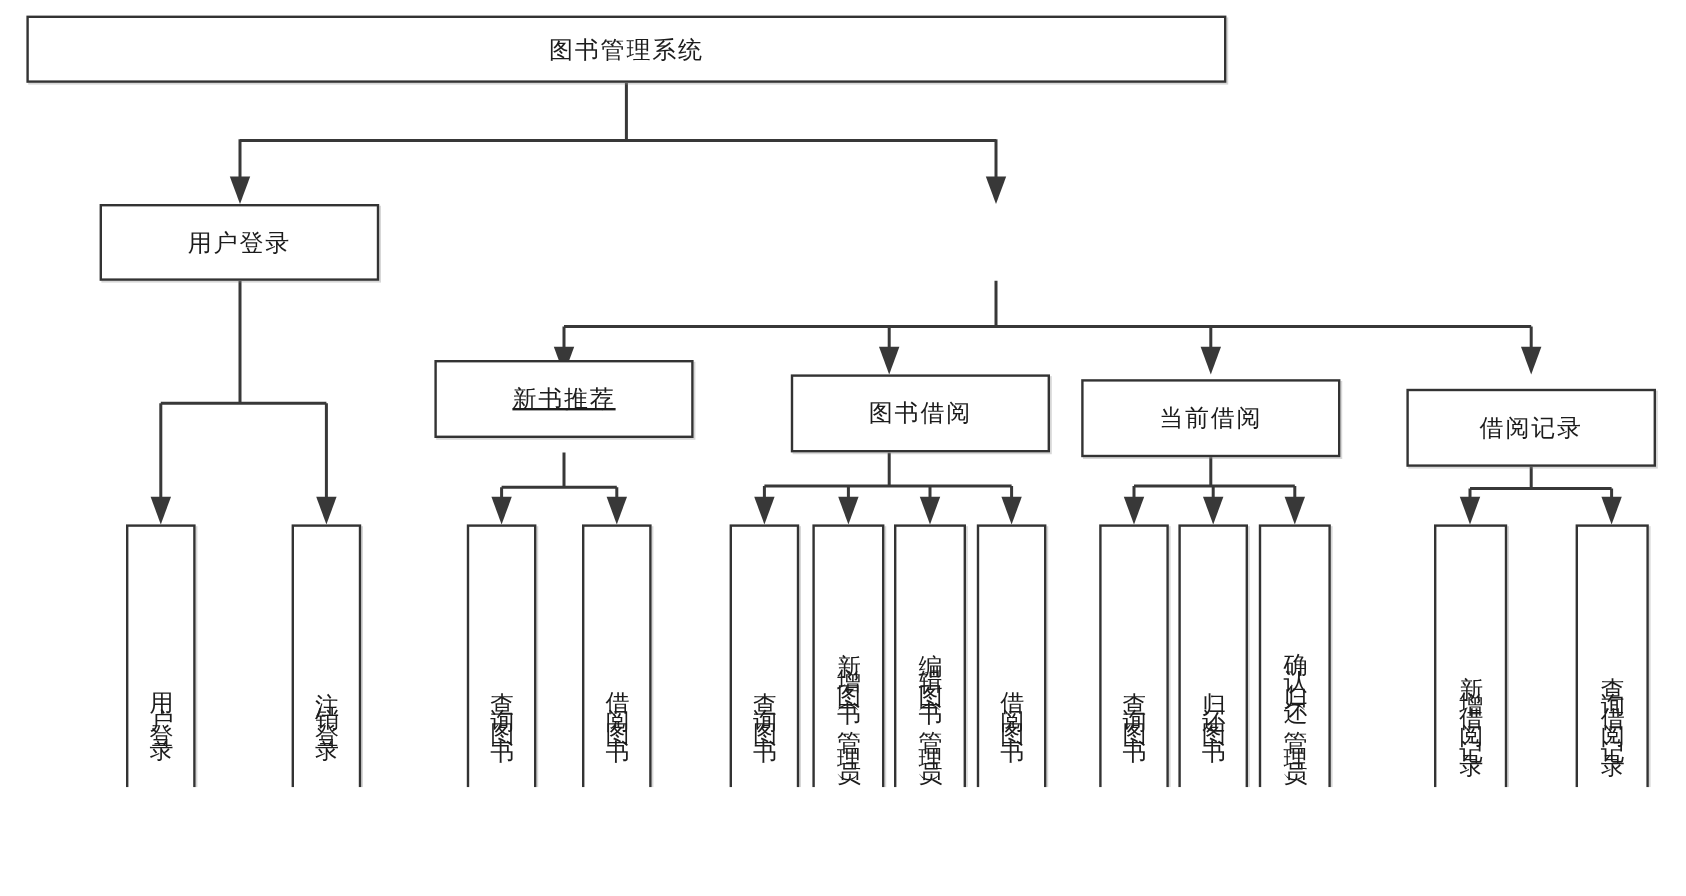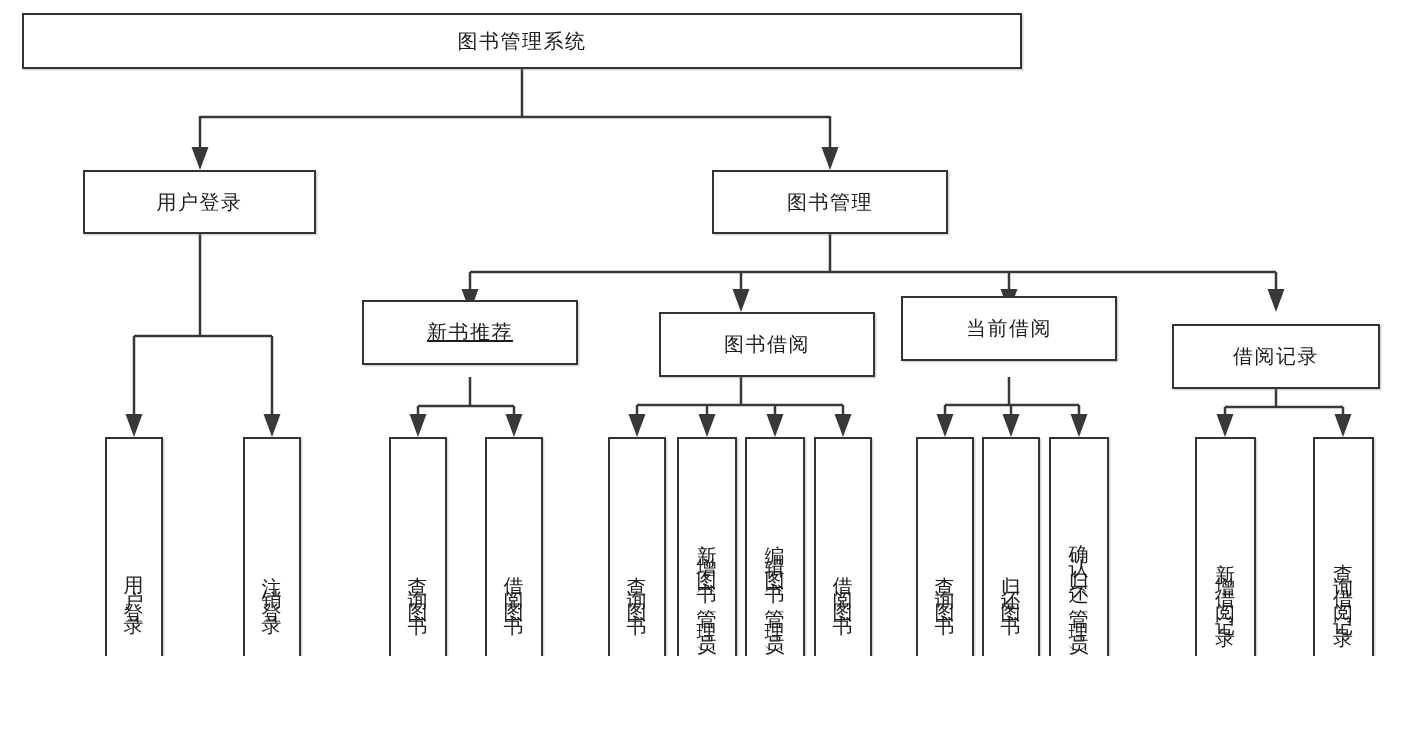--- a/index.html
+++ b/index.html
@@ -58,25 +58,24 @@
       <path d="M1002.5,414 h17 L1011,437 Z"></path>
       <path d="M1070.5,414 h17 L1079,437 Z"></path>
       <path d="M1216.5,414 h17 L1225,437 Z"></path>
       <path d="M1334.5,414 h17 L1343,437 Z"></path>
     </g>
   </svg>
 
   <div class="node hnode" style="left:22px;top:13px;width:1000px;height:56px;">图书管理系统</div>
 
   <div class="node hnode" style="left:83px;top:170px;width:233px;height:64px;">用户登录</div>
-  <div class="node hnode" style="left:712px;top:170px;width:236px;height:64px;">图书管理</div>
 
   <div class="node hnode" style="left:362px;top:300px;width:216px;height:65px;text-decoration:underline;">新书推荐</div>
   <div class="node hnode" style="left:633px;top:312px;width:216px;height:65px;margin-left:26px;">图书借阅</div>
-  <div class="node hnode" style="left:901px;top:296px;width:216px;height:65px;">当前借阅</div>
+  <div class="node hnode" style="left:901px;top:316px;width:216px;height:65px;">当前借阅</div>
   <div class="node hnode" style="left:1172px;top:312px;width:208px;height:65px;margin-top:12px;">借阅记录</div>
 
   <div class="node vnode" style="left:105px;top:437px;width:58px;height:300px;">
     <span>用户登录</span>
   </div>
   <div class="node vnode" style="left:243px;top:437px;width:58px;height:300px;">
     <span>注销登录</span>
   </div>
 
   <div class="node vnode" style="left:389px;top:437px;width:58px;height:300px;">

